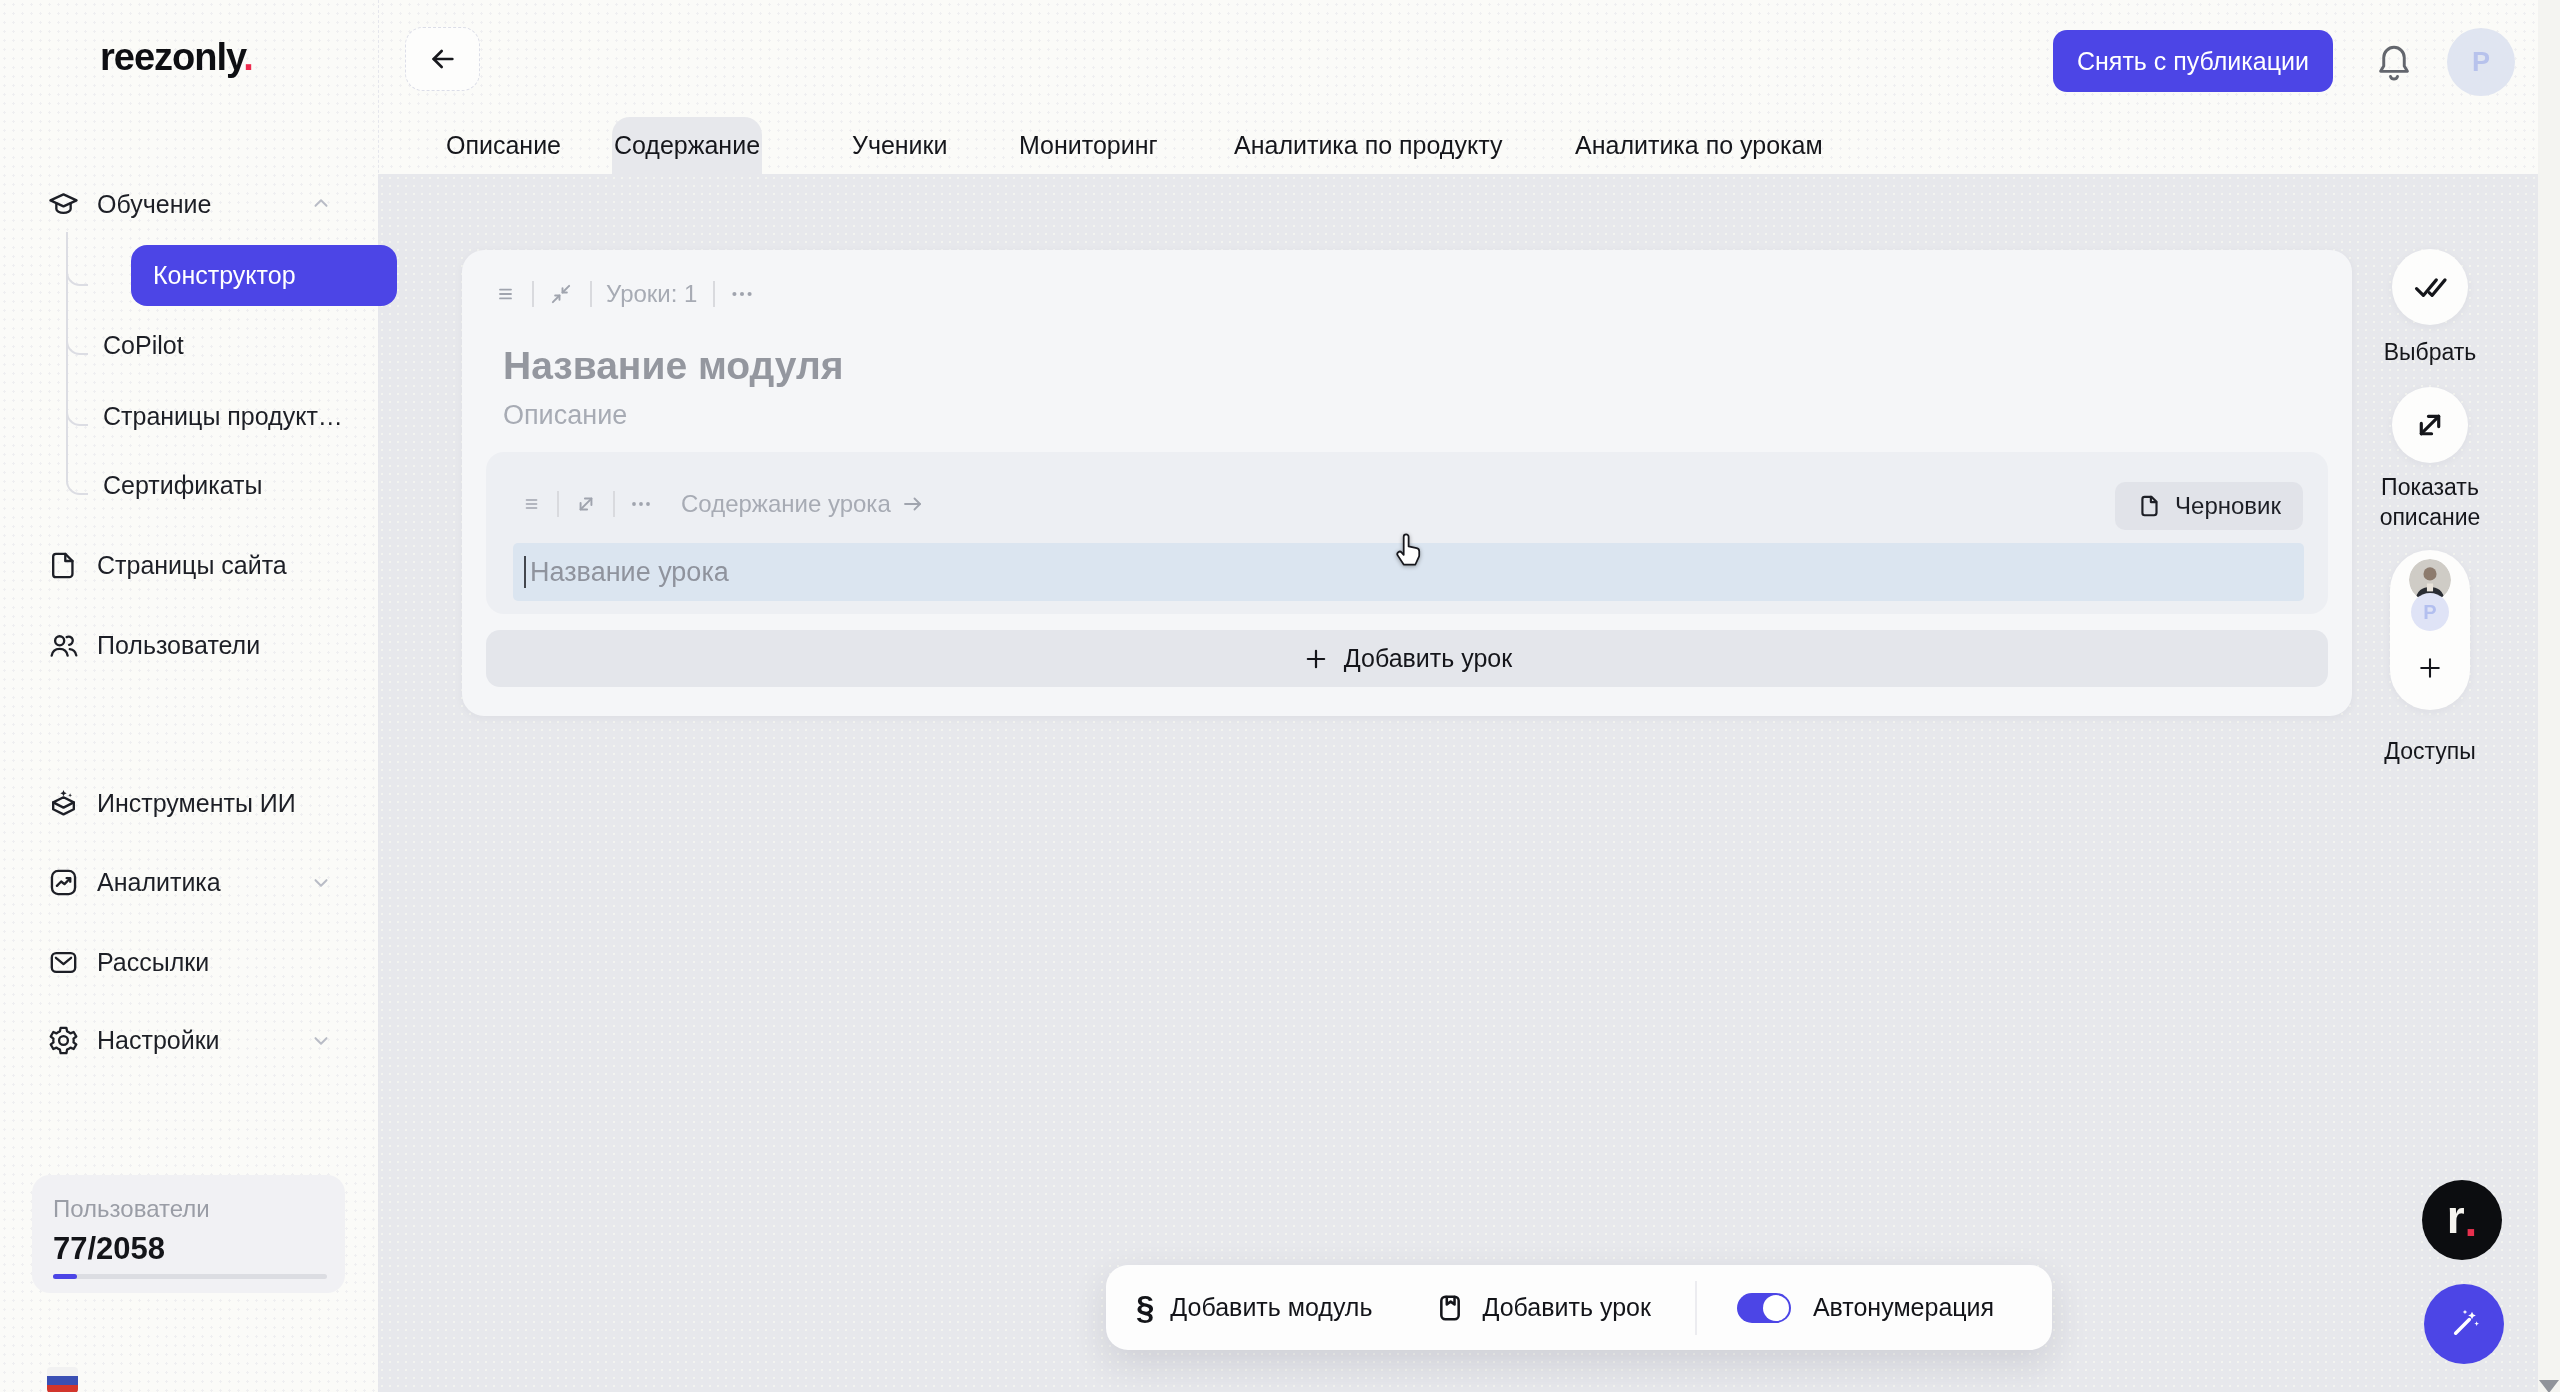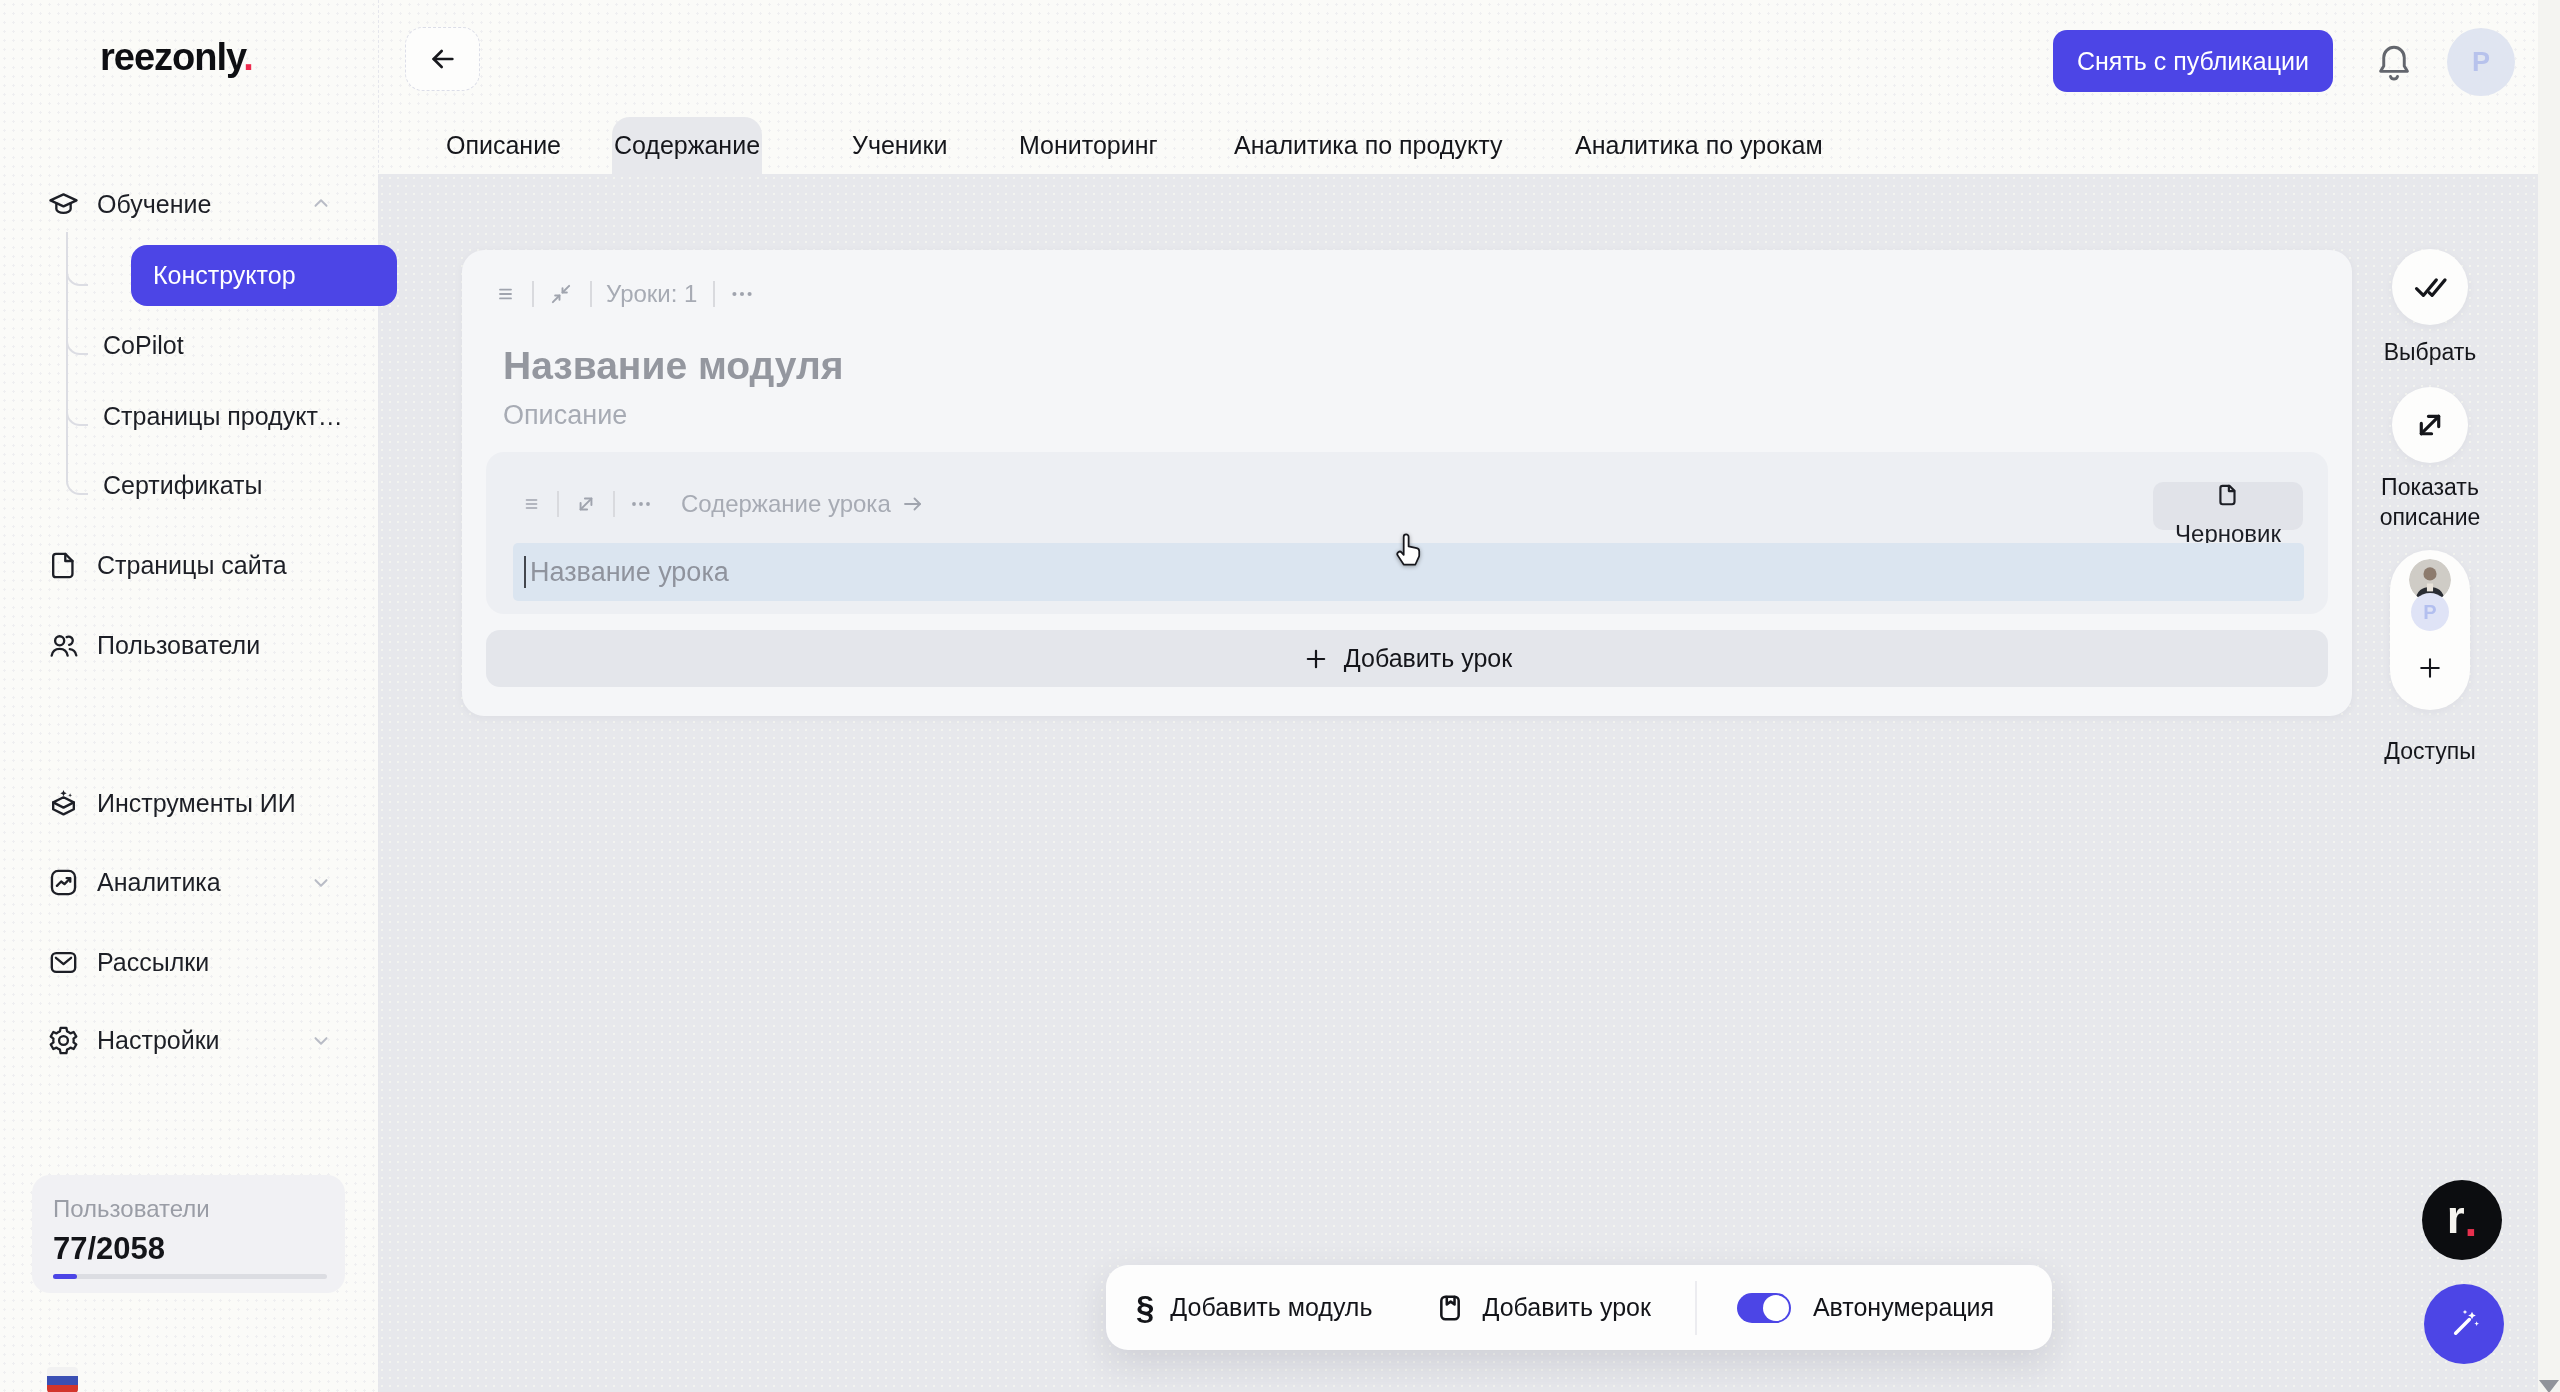--- a/index.html
+++ b/index.html
@@ -62,21 +62,21 @@
   .m-toolbar{position:absolute;left:32px;top:26px;height:36px;display:flex;align-items:center;color:#a7abb4;}
   .tb-sep{width:2px;height:26px;background:#d9dade;margin:0 14px;}
   .tb-label{font-size:24px;color:#a7abb4;white-space:nowrap;}
   .m-title{position:absolute;left:41px;top:94px;font-size:39px;font-weight:700;color:#94979f;}
   .m-desc{position:absolute;left:41px;top:150px;font-size:27px;color:#a7abb4;}
 
   .lesson-card{position:absolute;left:24px;top:202px;width:1842px;height:162px;background:#edeff3;border-radius:18px;}
   .l-toolbar{position:absolute;left:35px;top:36px;height:32px;display:flex;align-items:center;color:#a7abb4;}
   .content-link{display:flex;align-items:center;gap:10px;font-size:24px;color:#a7abb4;}
   .draft-badge{position:absolute;right:25px;top:30px;height:48px;padding:0 22px;background:#e1e3e9;border-radius:10px;
-       display:flex;align-items:center;gap:12px;font-size:24px;color:#1d1f26;flex-direction:column;}
+       display:flex;align-items:center;gap:12px;font-size:24px;color:#1d1f26;}
   .lesson-input{position:absolute;left:27px;top:91px;width:1791px;height:58px;background:#dbe5f0;border-radius:5px;
        display:flex;align-items:center;padding-left:11px;box-sizing:border-box;}
   .caret{width:2px;height:32px;background:#43464d;margin-right:4px;}
   .lesson-input span{font-size:27px;color:#8f939d;}
 
   .add-lesson-btn{position:absolute;left:24px;top:380px;width:1842px;height:57px;border-radius:14px;background:#e4e6eb;
        display:flex;align-items:center;justify-content:center;gap:14px;font-size:25px;color:#15161b;}
 
   
   .circle-btn{position:absolute;width:76px;height:76px;border-radius:50%;background:#fdfdfc;

